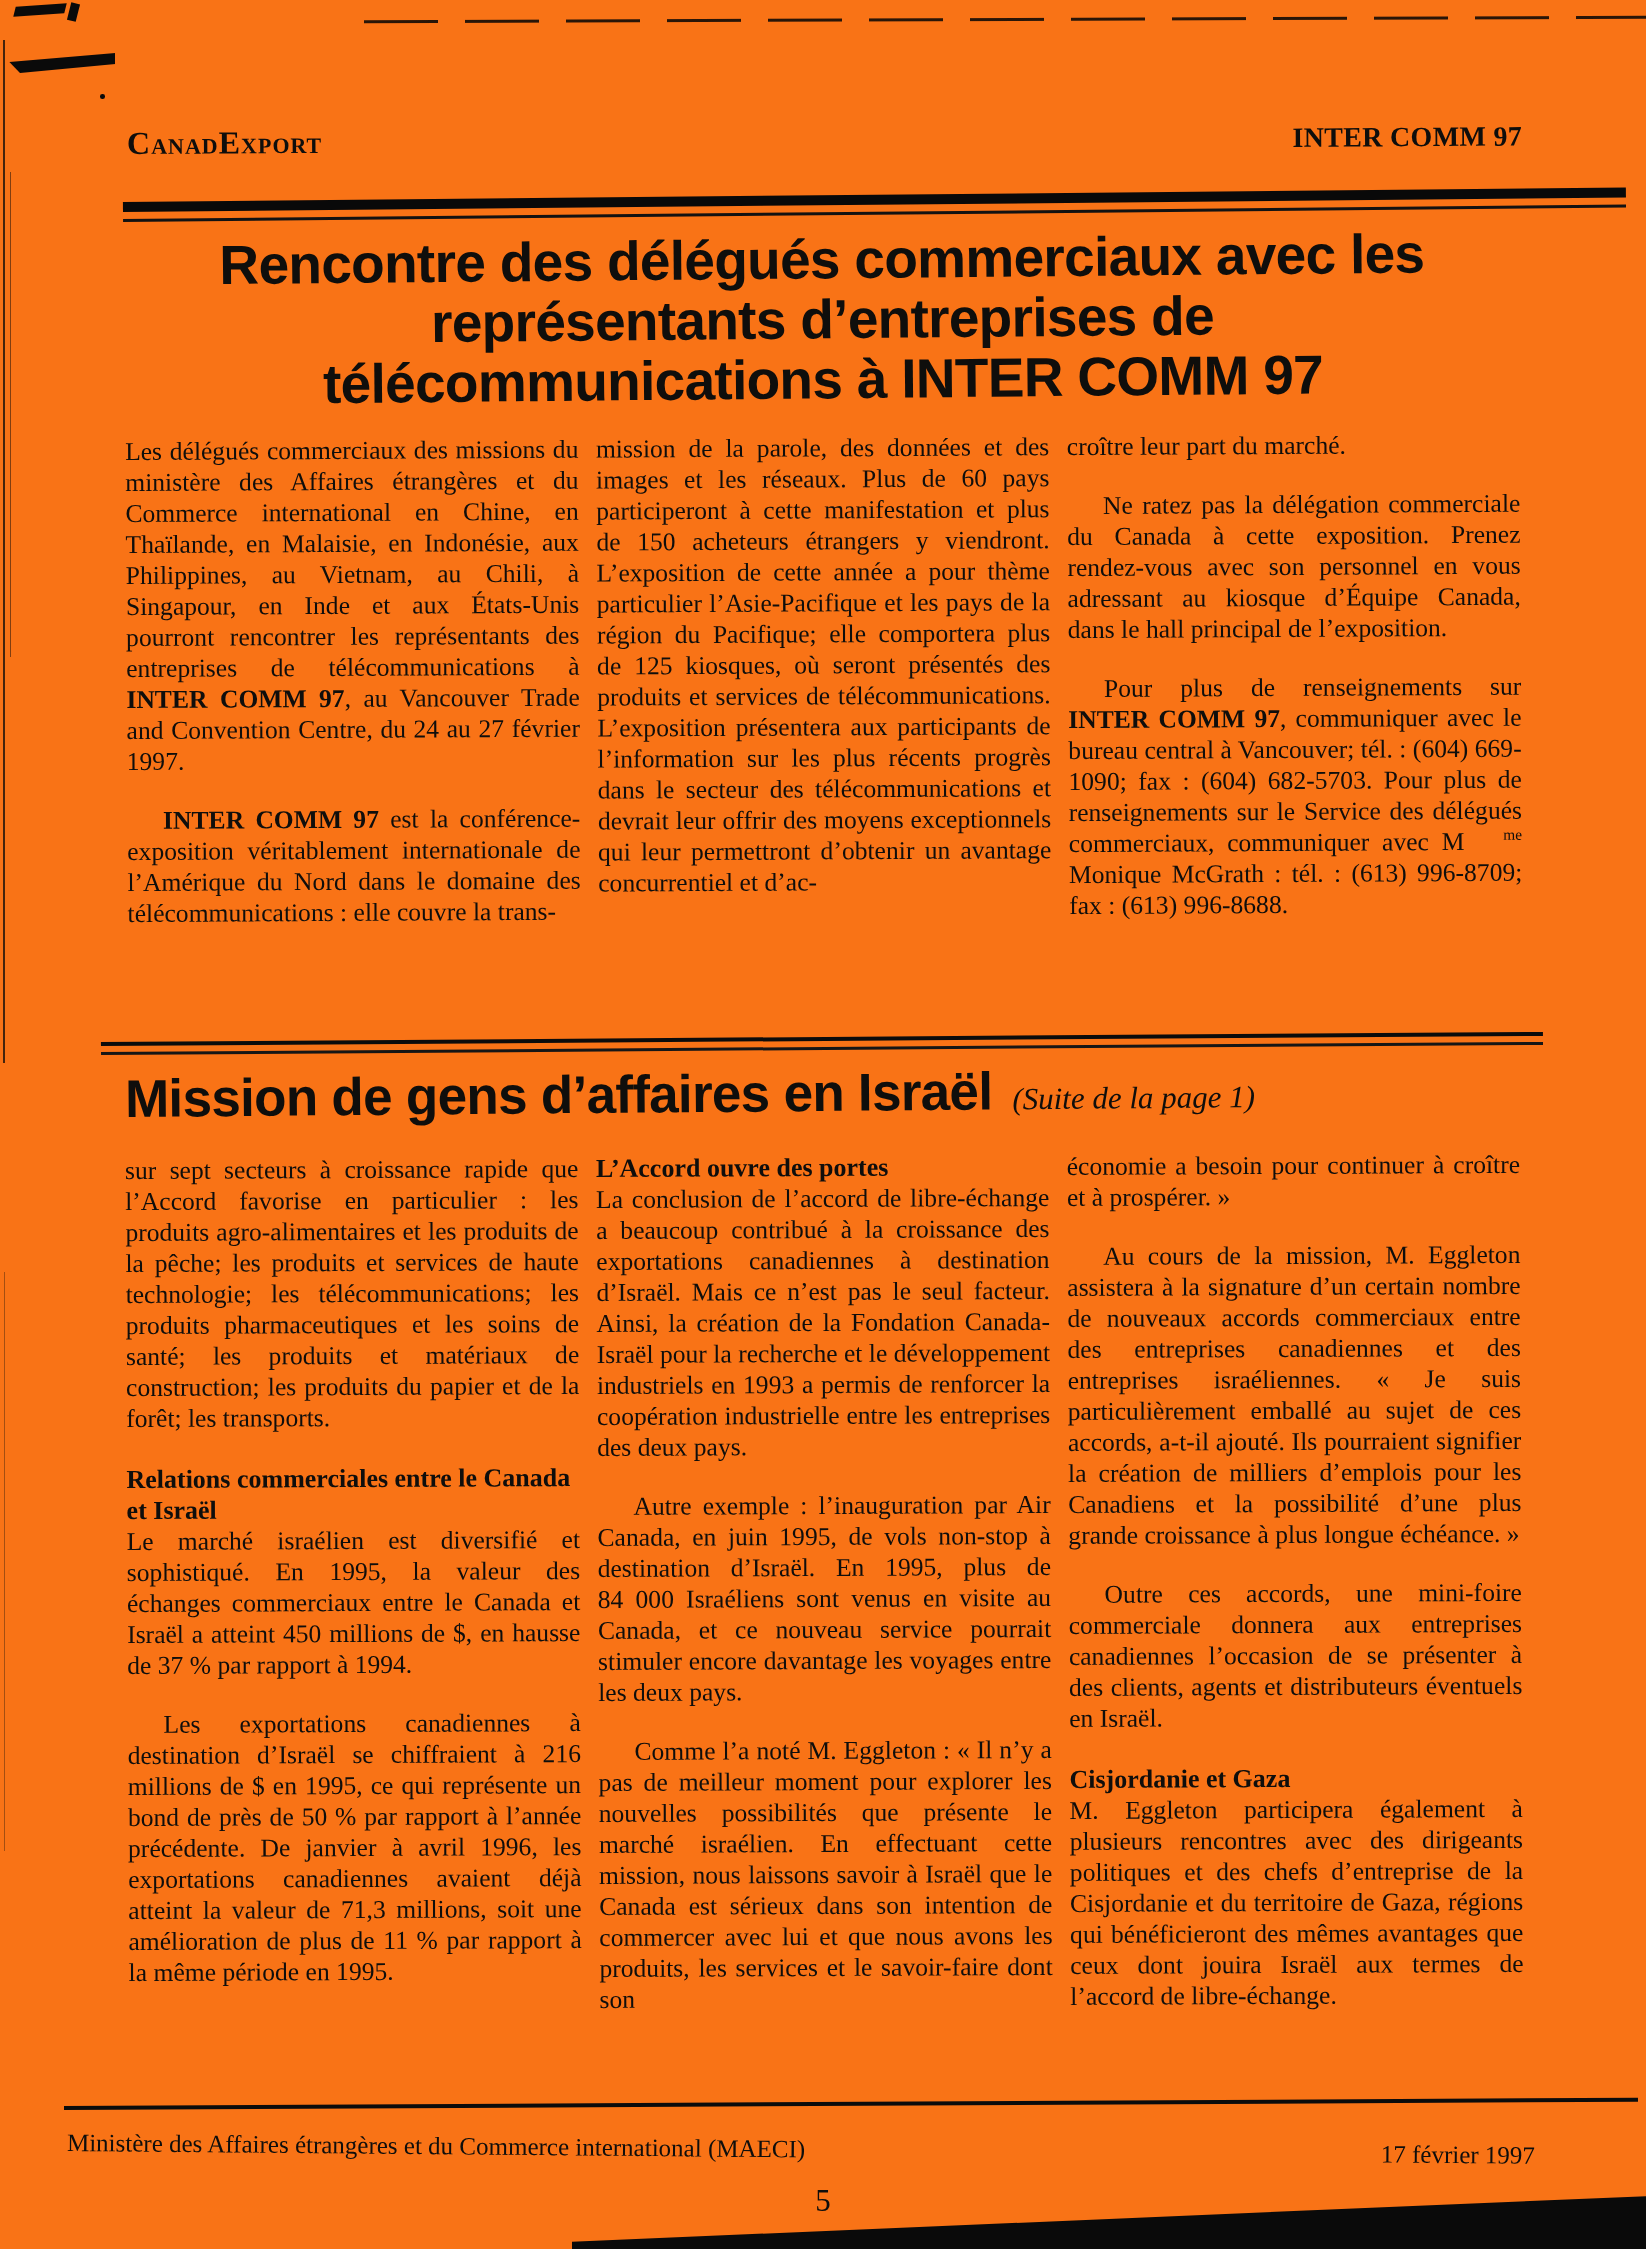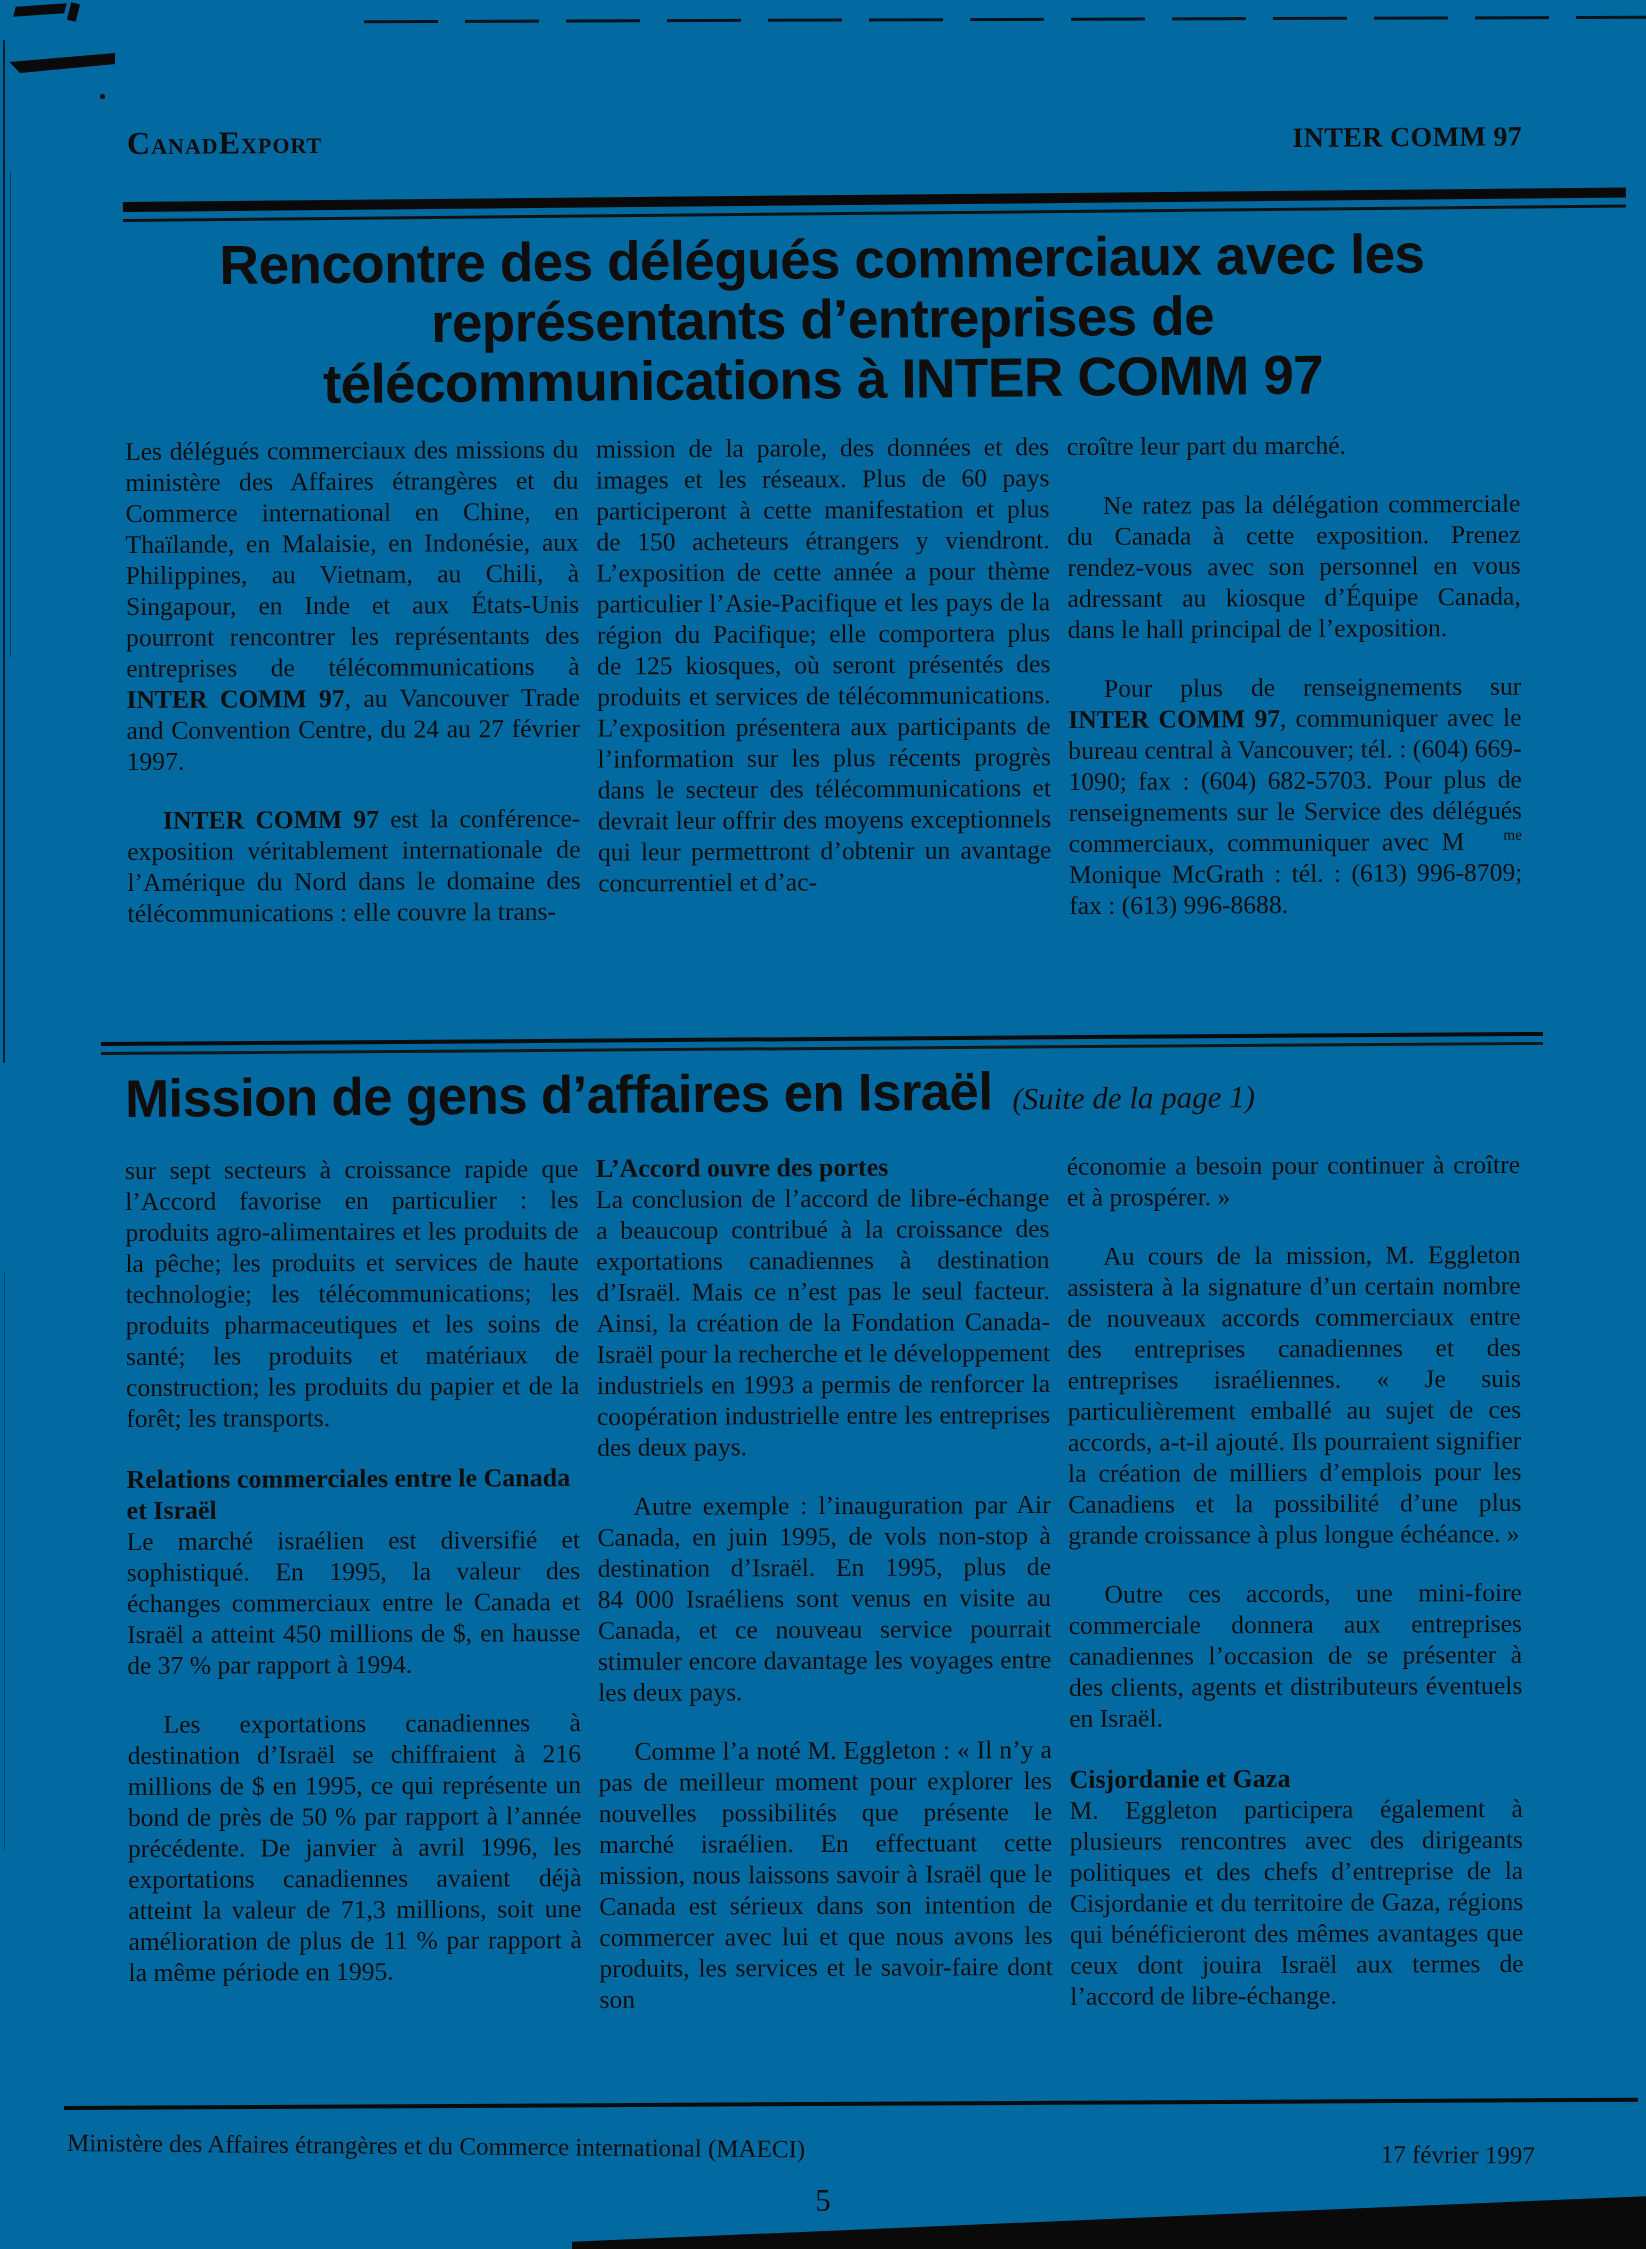--- a/index.html
+++ b/index.html
@@ -1,19 +1,19 @@
 <!DOCTYPE html>
 <html lang="fr" style="font-size:10.8px"><head>
 <meta charset="utf-8">
 <style>
   html,body{margin:0;padding:0;background:#e8e8e6;}
   .page{
     position:relative;
     width:1646px;height:2250px;
-    background:#0369a1;
+    background:#f97316;
     overflow:hidden;
     color:#0f0e0c;
     font-family:"Liberation Serif","DejaVu Serif",serif;
   }
   
   .artifact{position:absolute;background:#0a0a0a;}
   .smudge-a{left:15px;top:5.4px;width:50px;height:10px;transform:skewX(-18deg) rotate(-4deg);}
   .smudge-b{left:69px;top:3.4px;width:8.8px;height:18px;transform:rotate(14deg);}
   .smudge-c{left:9.4px;top:53px;width:106px;height:20px;clip-path:polygon(0 45%,100% 0,100% 55%,10% 100%);}
   .smudge-dot{left:100px;top:94px;width:4.7px;height:4.7px;border-radius:50%;}

